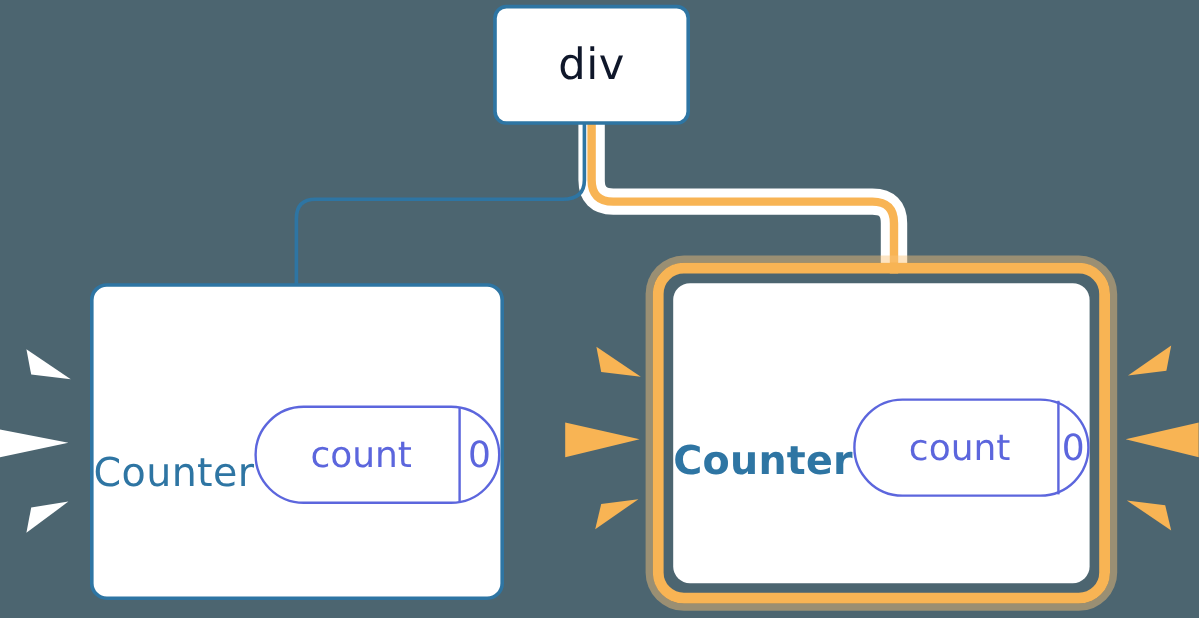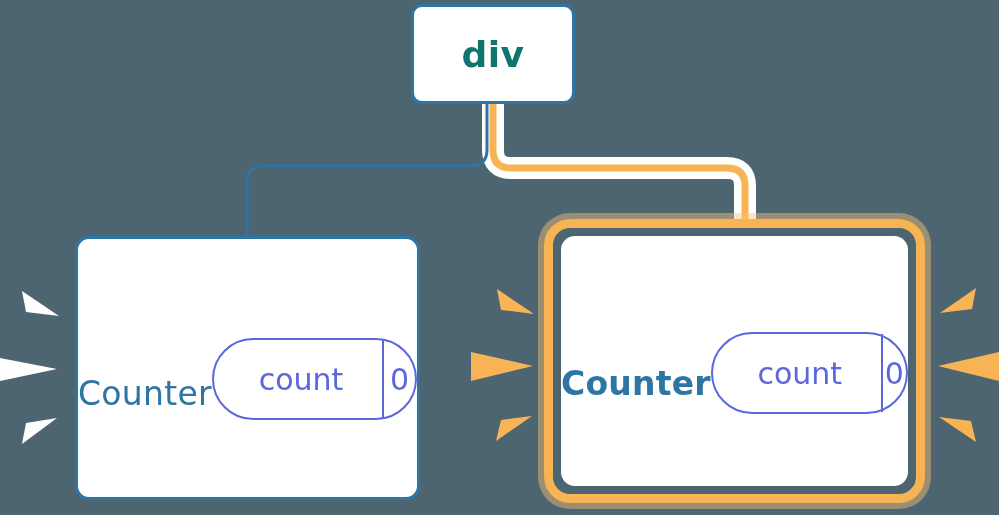--- a/index.html
+++ b/index.html
@@ -37,24 +37,23 @@
     width: 164px;
     height: 100px;
     border: 3px solid #2e75a3;
     border-radius: 11px;
     display: flex;
     align-items: center;
     justify-content: center;
   }
   .div-label {
     font-size: 36px;
-    color: #0f766e;
+    color: #0f172a;
     font-family: "DejaVu Sans", sans-serif;
     letter-spacing: 0.5px;
-    font-weight: bold;
   }
   .counter-plain {
     left: 75px;
     top: 236px;
     width: 345px;
     height: 264px;
     border: 3px solid #2e75a3;
     border-radius: 14px;
   }
   .counter-highlight-ring {

